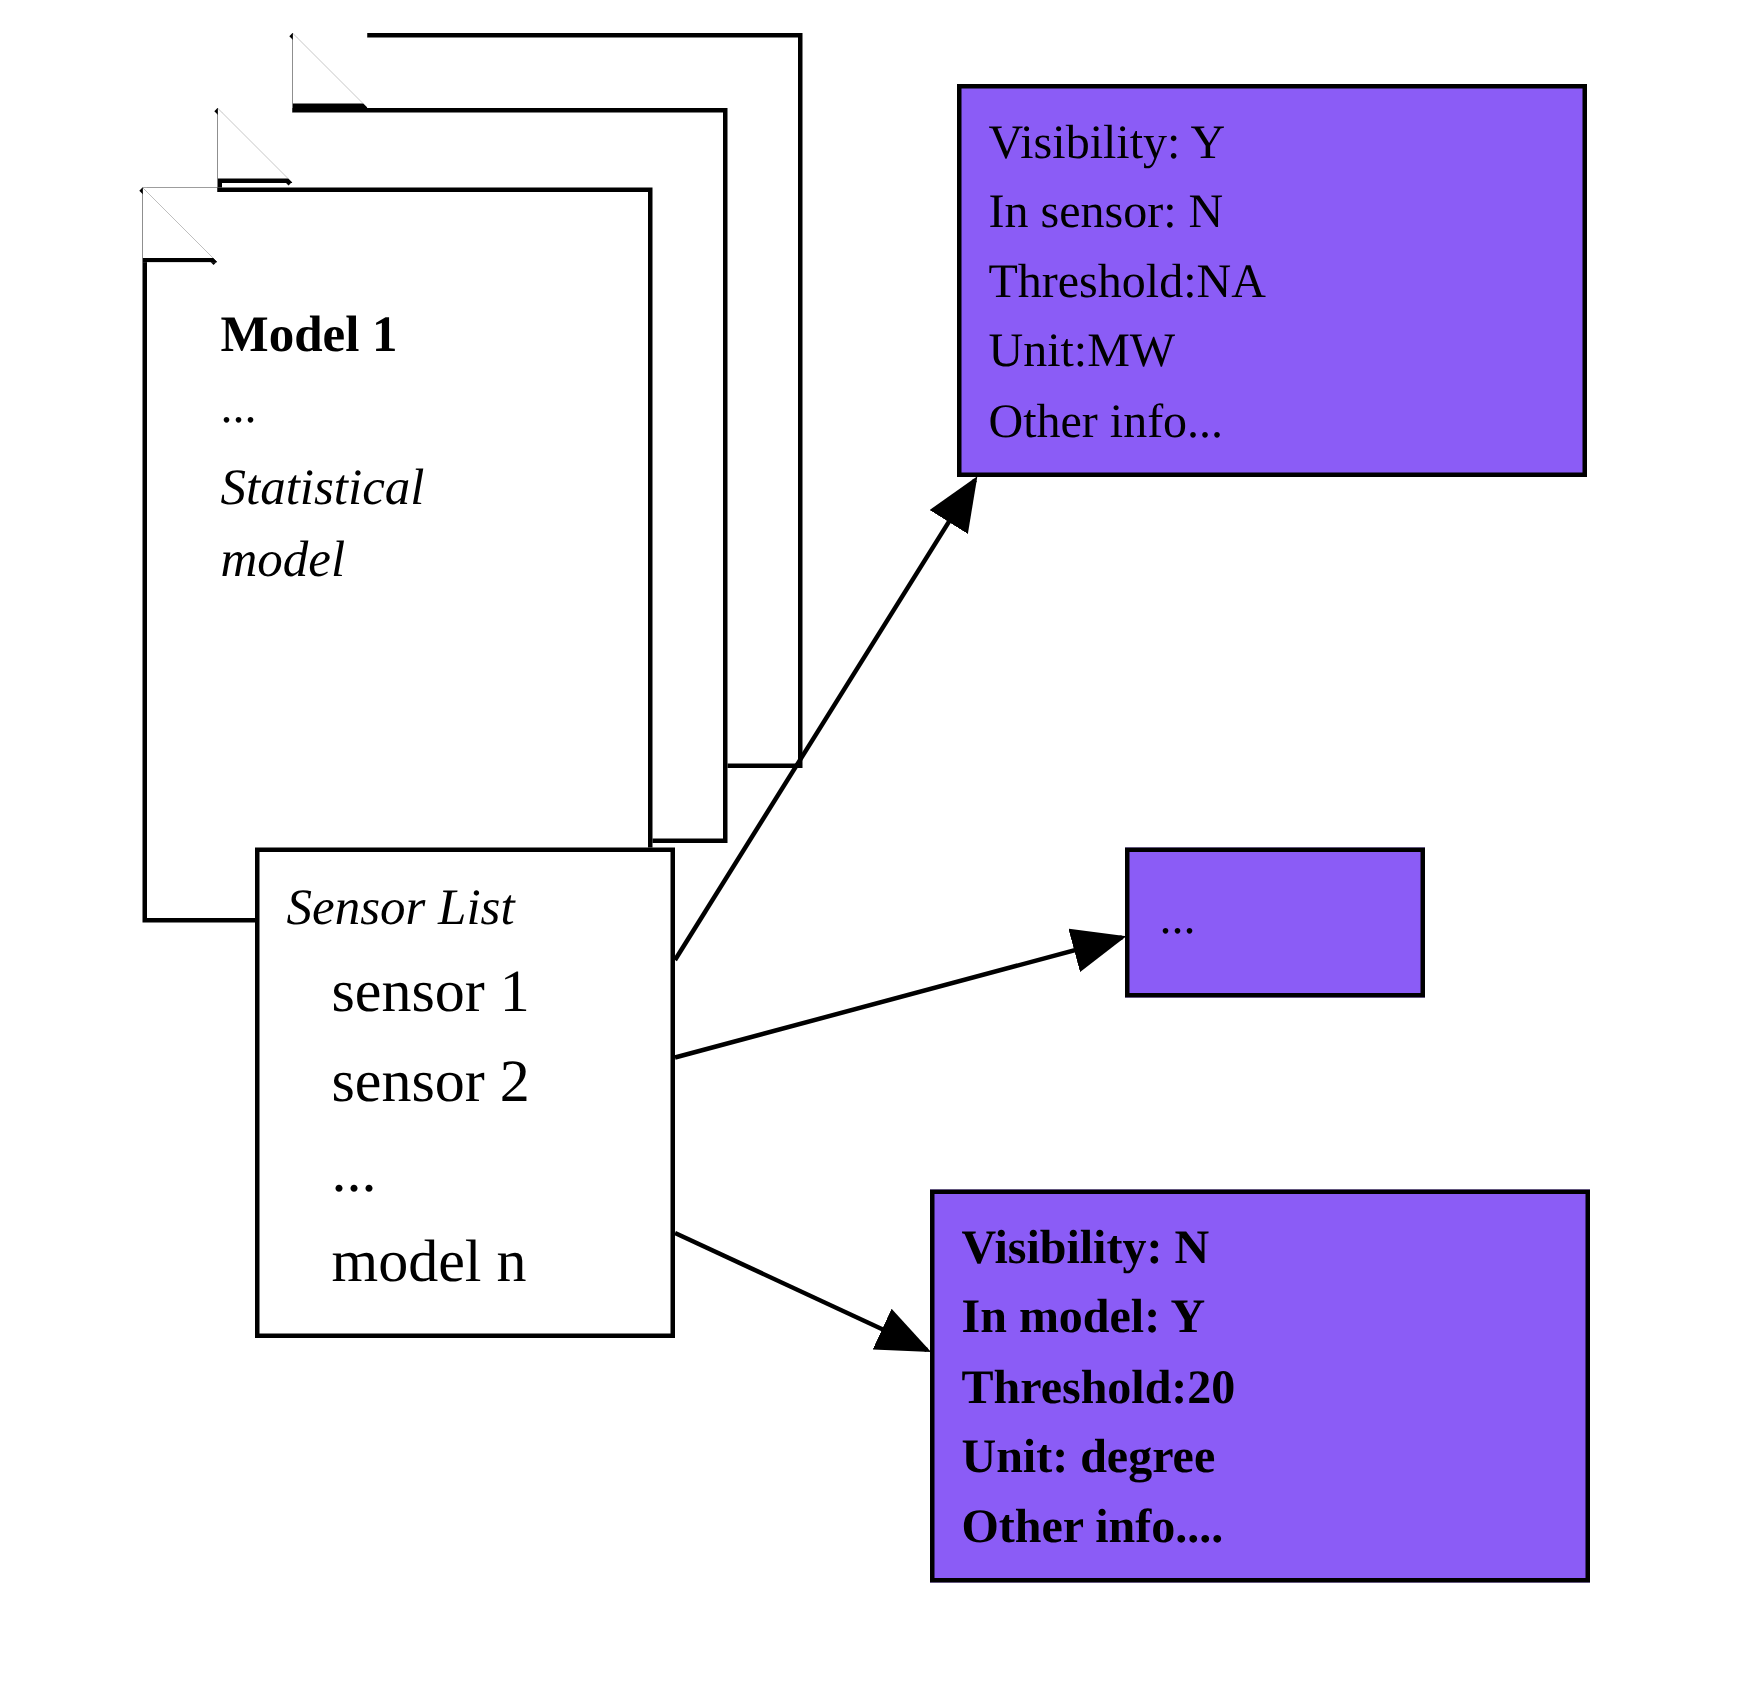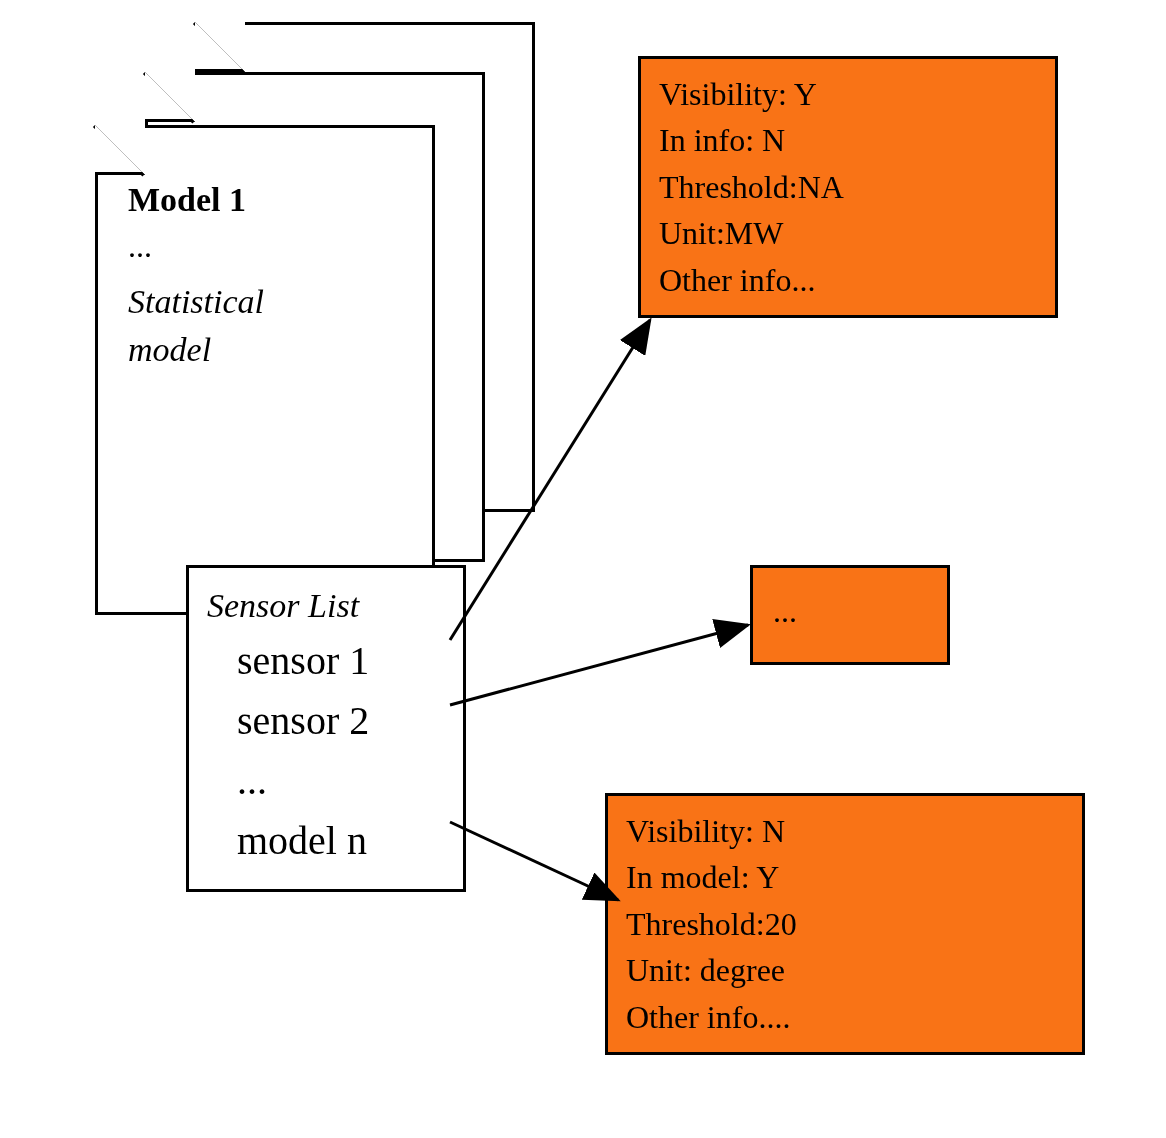--- a/index.html
+++ b/index.html
@@ -52,38 +52,39 @@
       position: absolute;
       top: 0;
       left: 0;
       width: 70px;
       height: 3px;
       background: #000;
       transform-origin: 0 0;
       transform: rotate(45deg);
     }
     .page3-content {
-      padding: 48px 20px 20px 30px;
+      padding: 72px 20px 20px 30px;
       line-height: 1.4;
+      margin-left: 19px;
     }
     .model-title { font-weight: bold; font-size: 34px; }
     .stat-model { font-style: italic; font-size: 34px; margin-top: 10px; }
     .sensor-list-box {
       position: absolute;
       background: #fff;
       border: 3px solid #000;
       padding: 12px 18px 18px 18px;
       line-height: 1.5;
     }
     .sensor-list-title { font-style: italic; font-size: 34px; }
     .sensor-item { font-size: 40px; padding-left: 30px; }
     .info-box {
       position: absolute;
       border: 3px solid #000;
-      background: #f97316;
+      background: #8b5cf6;
       padding: 12px 18px;
       line-height: 1.45;
       font-size: 32px;
     }
     .arrow {
       position: absolute;
       pointer-events: none;
     }
   </style>
 </head>
@@ -105,41 +106,41 @@
   <div class="page-corner-diag"></div>
   <div class="page-fold"></div>
   <div class="page3-content">
     <div class="model-title">Model 1</div>
     <div>...</div>
     <div class="stat-model">Statistical</div>
     <div class="stat-model" style="margin-top:0">model</div>
   </div>
 </div>
 
-<div class="sensor-list-box" style="left:186px; top:565px; width:280px;">
+<div class="sensor-list-box" style="left:170px; top:565px; width:280px;">
   <div class="sensor-list-title">Sensor List</div>
   <div class="sensor-item">sensor 1</div>
   <div class="sensor-item">sensor 2</div>
   <div class="sensor-item">...</div>
   <div class="sensor-item">model n</div>
 </div>
 
 <div class="info-box" style="left:638px; top:56px; width:420px;">
   <div>Visibility: Y</div>
-  <div>In info: N</div>
+  <div>In sensor: N</div>
   <div>Threshold:NA</div>
   <div>Unit:MW</div>
   <div>Other info...</div>
 </div>
 
 <div class="info-box" style="left:750px; top:565px; width:200px; height:100px; padding:20px 20px;">
   <div>...</div>
 </div>
 
-<div class="info-box" style="left:605px; top:793px; width:480px;">
+<div class="info-box" style="left:620px; top:793px; width:440px;font-weight:bold;">
   <div>Visibility: N</div>
   <div>In model: Y</div>
   <div>Threshold:20</div>
   <div>Unit: degree</div>
   <div>Other info....</div>
 </div>
 
 <svg class="arrow" width="1166" height="1138" style="left:0; top:0;">
   <defs>
     <marker id="arrowhead" markerWidth="12" markerHeight="10" refX="11" refY="5" orient="auto">

